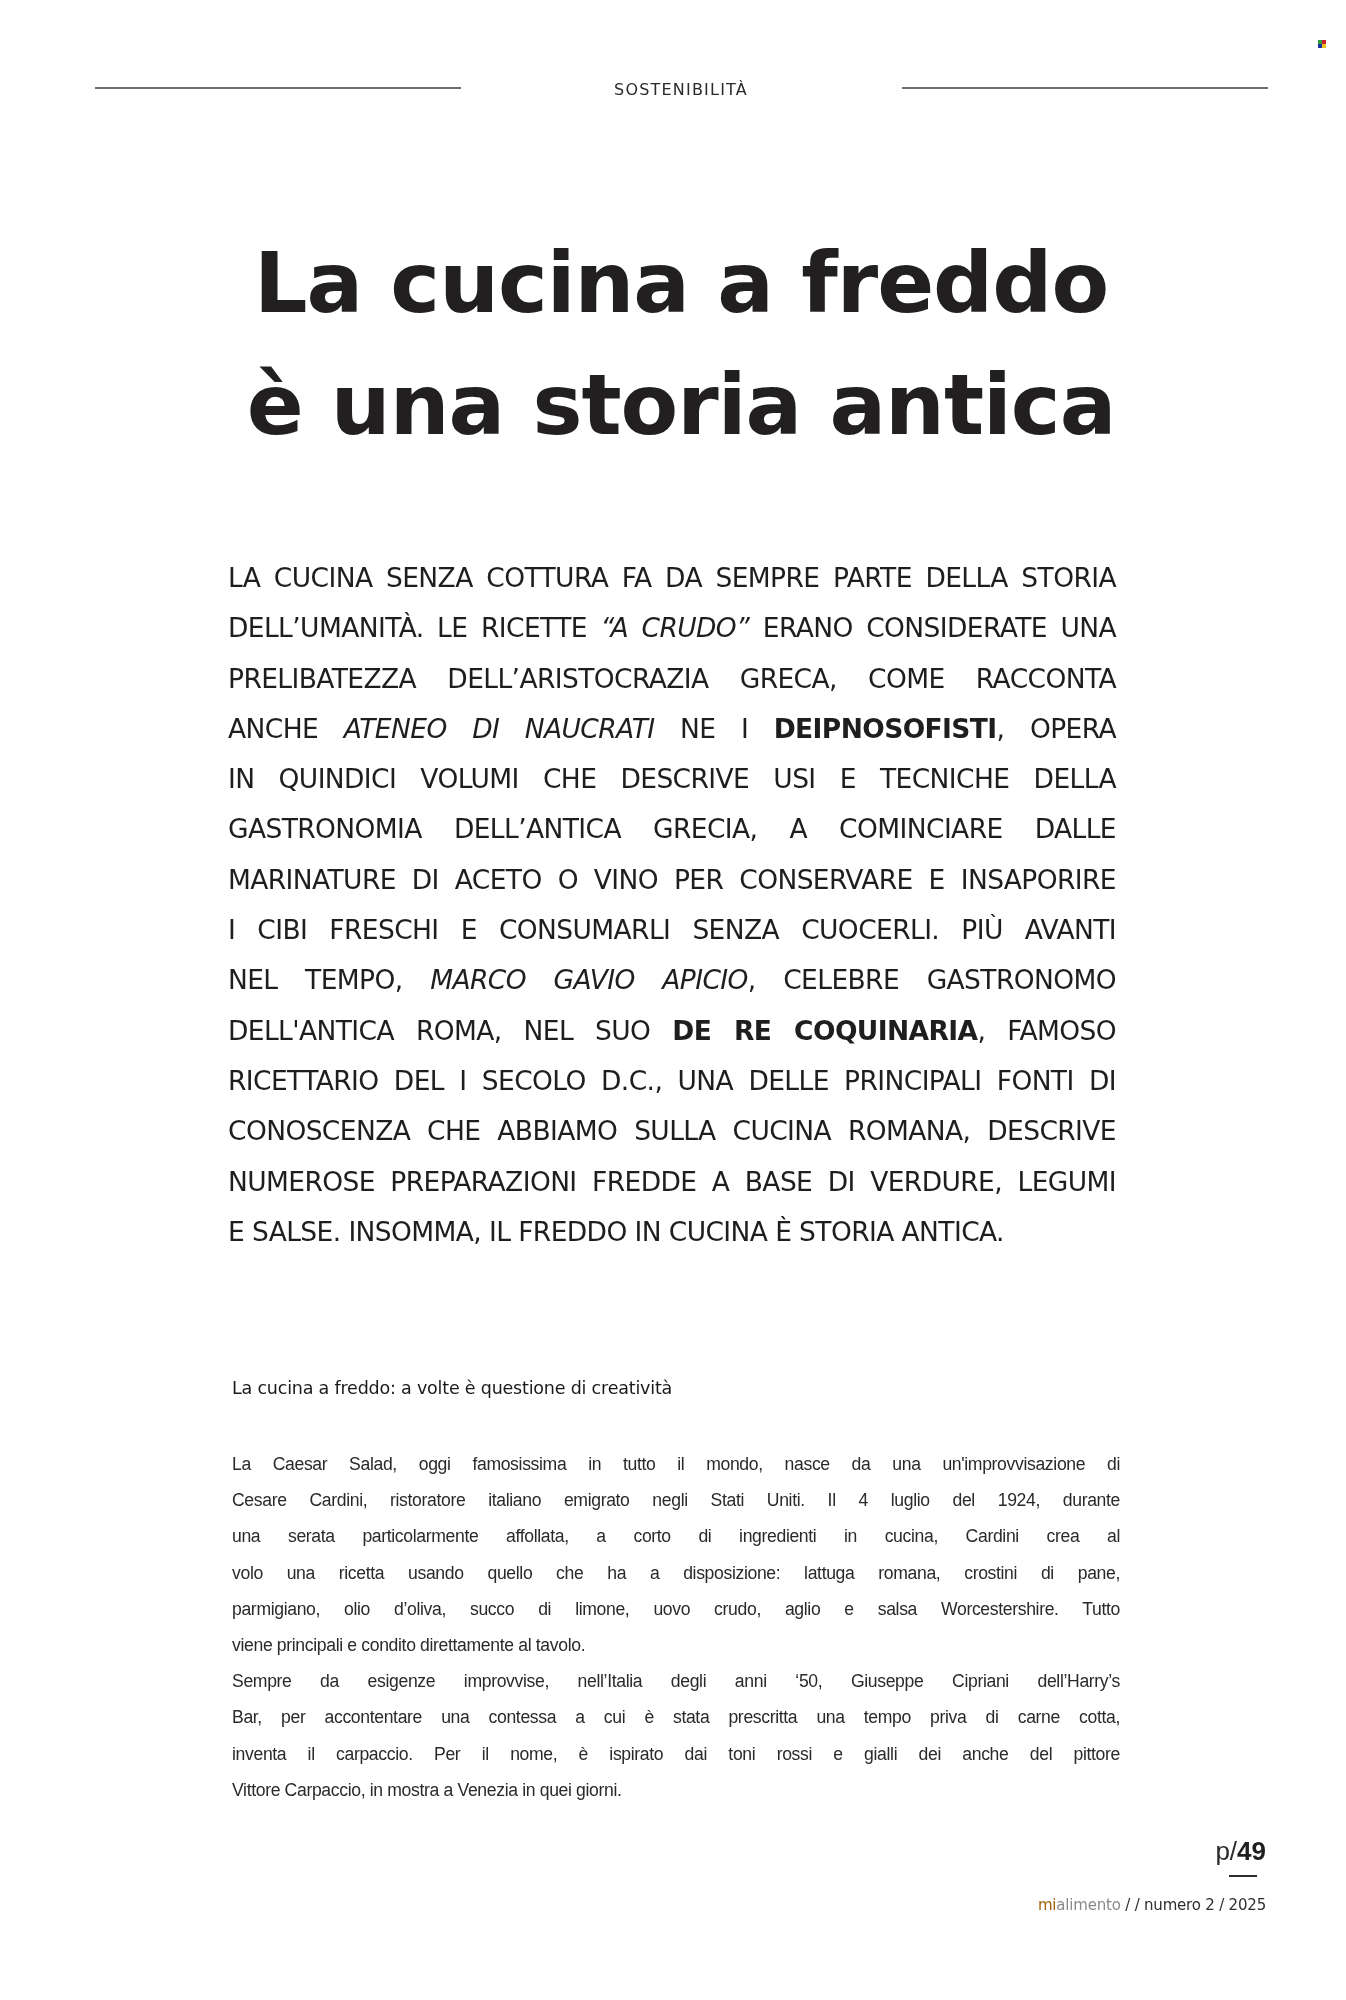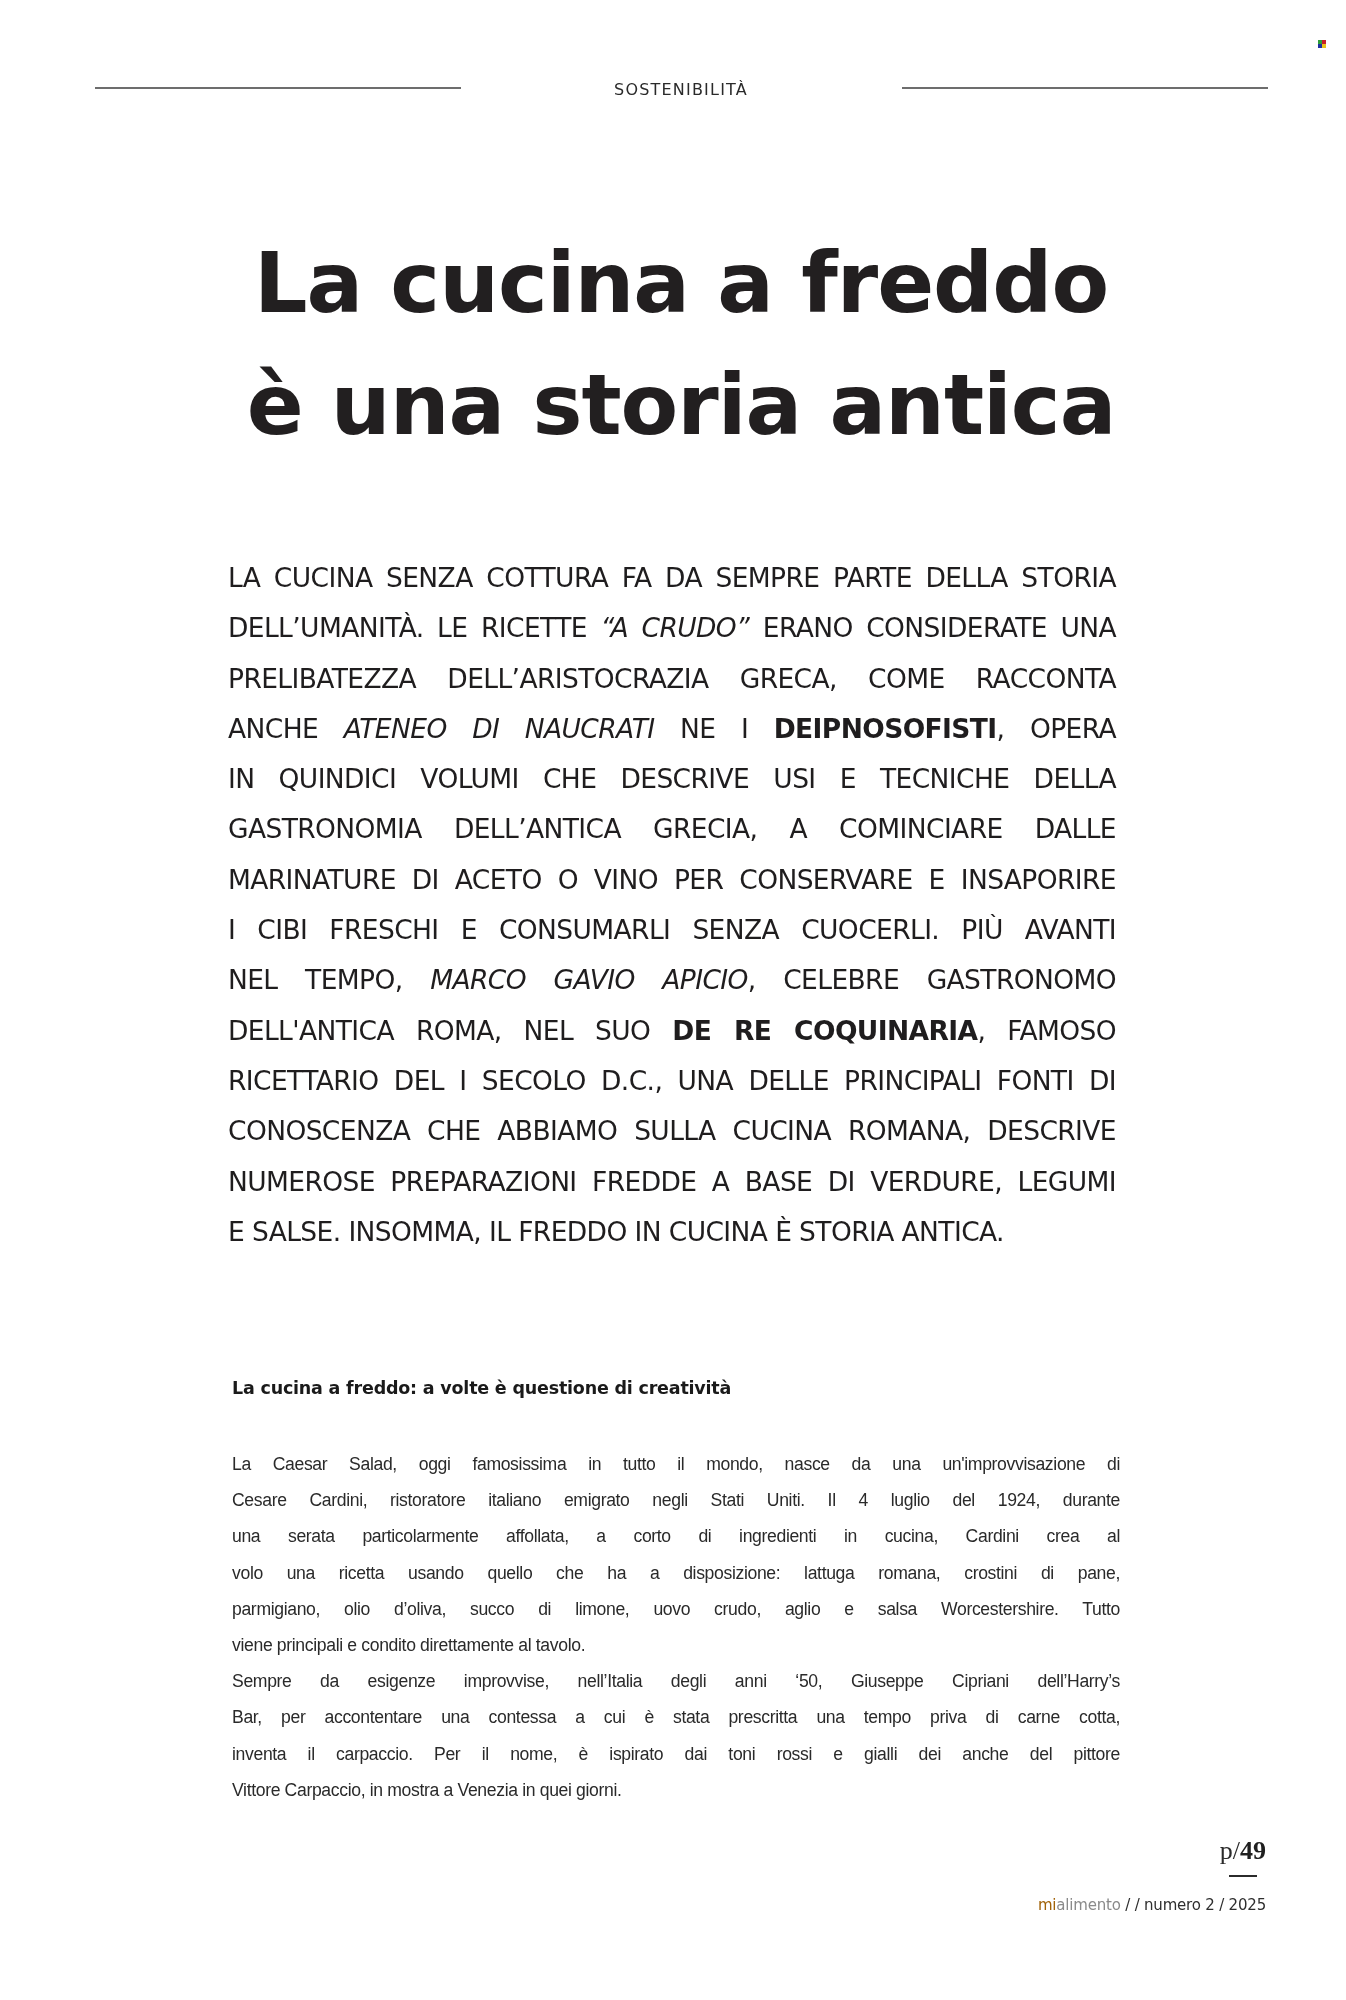--- a/index.html
+++ b/index.html
@@ -70,21 +70,21 @@
     height: 50.3px;
   }
   .intro .line.last { text-align-last: left; }
   .intro em { font-style: italic; }
   .intro strong { font-weight: bold; }
 
   
   .sub-heading {
     left: 232px; top: 1378px;
     font-family: "DejaVu Sans", sans-serif;
-    font-weight: bold;
+    font-weight: normal;
     font-size: 17.5px;
     color: #1a1a1a;
     letter-spacing: -0.2px;
   }
 
   
   .box-body {
     left: 232px; width: 888px; top: 1446px;
     font-family: Liberation Sans, sans-serif;
     font-size: 17.6px;
@@ -97,21 +97,21 @@
     white-space: nowrap;
     text-align: justify;
     text-align-last: justify;
     height: 36.2px;
   }
   .box-body .line.last { text-align-last: left; }
 
   
   .page-number {
     right: 80px; top: 1836px;
-    font-family: Liberation Serif, serif;
+    font-family: Liberation Sans, sans-serif;
     font-size: 26px;
     color: #2b2b2b;
     margin-left: 6px;
   }
   .page-number .prefix { font-weight: normal; }
   .page-number .num { font-weight: bold; color: #1f1f1f; }
   .page-rule {
     left: 1229px; width: 28px; top: 1875px; height: 2px; background: #2b2b2b;
   }
   .footer-line {

